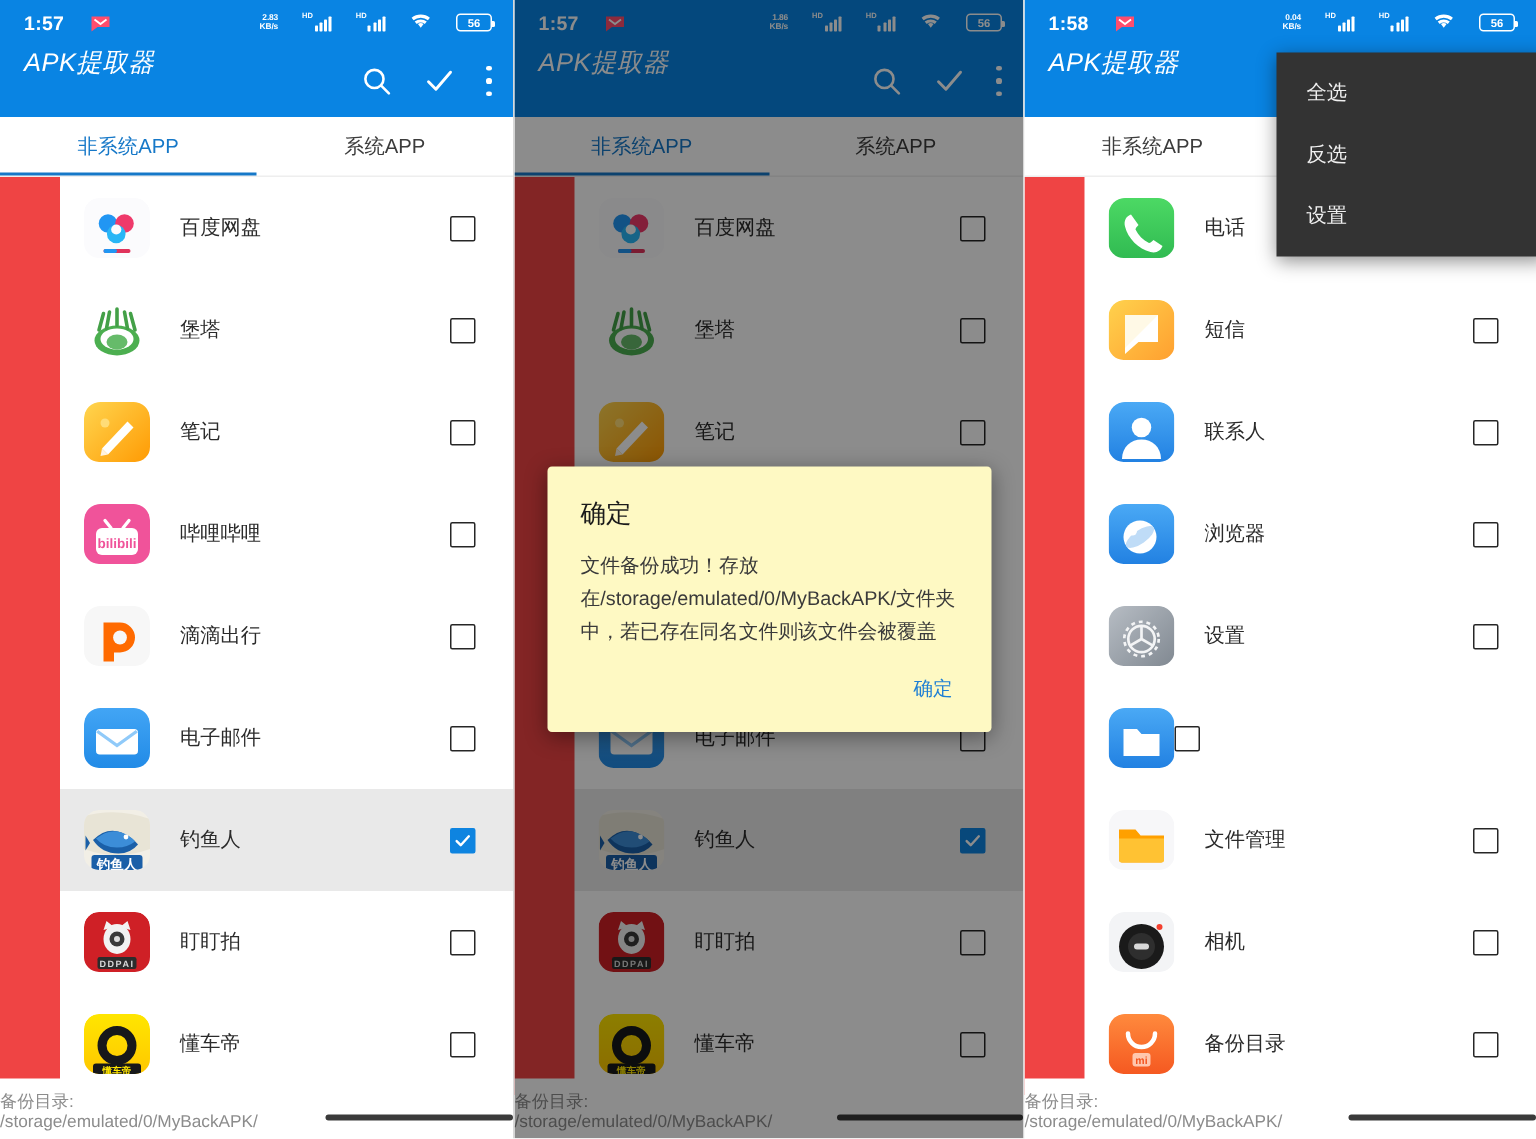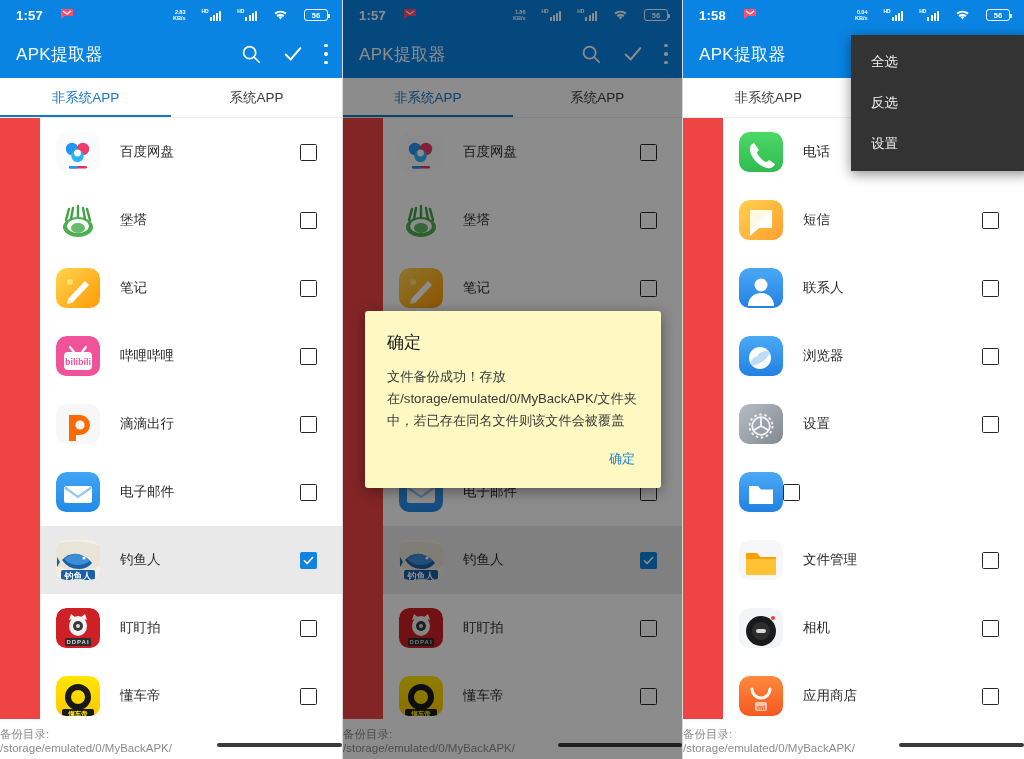--- a/index.html
+++ b/index.html
@@ -21,21 +21,21 @@
   .panel.p2 { width: 341px; border-left: 1px solid #d8d8d8; border-right: 1px solid #d8d8d8;}
   .panel.p3 { width: 341px; }
 
   
   .statusbar {
     height: 30px; background: #0984e3;
     display: flex; align-items: center; justify-content: space-between;
     padding: 0 14px 0 16px;
     color: #ffffff;
   }
-  .sb-left { display: flex; gap: 17px; }
+  .sb-left { display: flex; align-items: center; gap: 17px; }
   .sb-time { font-size: 13px; font-weight: 600; letter-spacing: .2px; }
   .sb-flag { width: 13px; height: 11px; position: relative; display:inline-block; }
   .sb-flag svg { display:block; }
   .sb-right { display: flex; align-items: center; gap: 16px; }
   .netspeed { font-size: 5.6px; line-height: 6.2px; font-weight: 700; text-align: right; letter-spacing: -.1px; }
   .hdgrp { display: flex; align-items: flex-end; gap: 1px; }
   .hdtag { font-size: 5px; font-weight: 700; line-height:5px; transform: translateY(-7px); }
   .bars { display: flex; align-items: flex-end; gap: 1.2px; height: 11px; }
   .bars i { width: 2px; background: #ffffff; display: block; border-radius: .5px;}
   .bars i:nth-child(1){ height: 3.5px; }
@@ -46,22 +46,23 @@
   .batt {
     width: 24px; height: 12px; border: 1.3px solid #ffffff; border-radius: 3px;
     display: flex; align-items: center; justify-content: center; position: relative;
     font-size: 7.5px; font-weight: 700;
   }
   .batt::after { content:""; position:absolute; right:-3px; top:4px; width:2px; height:4px; background:#fff; border-radius:0 1px 1px 0;}
 
   
   .appbar {
     height: 48px; background: #0984e3;
-    display: flex; align-items: center; padding: 0 14px 0 16px;
+    display: flex; padding: 0 14px 0 16px;
     color: #fff;
+    font-style: italic;
   }
   .app-title { font-size: 17px; font-weight: 400; letter-spacing: .3px; flex: 1; }
   .appbar-actions { display: flex; align-items: center; gap: 20px; }
   .ic { width: 22px; height: 22px; display: block; }
   .ic-more { width: 4px; height: 20px; display:flex; flex-direction:column; justify-content:space-between; align-items:center; }
   .ic-more span { width: 3.4px; height: 3.4px; border-radius: 50%; background: #fff; display:block; }
 
   
   .tabs {
     height: 40px; background: #ffffff; display: flex; position: relative;
@@ -777,21 +778,21 @@
                   <stop offset="0" stop-color="#ff8a3d"></stop>
                   <stop offset="1" stop-color="#f4541e"></stop>
                 </linearGradient>
               </defs>
               <rect width="44" height="44" rx="11" fill="url(#ag)"></rect>
               <path d="M13 13 a9 9 0 0 0 18 0" stroke="#fff" stroke-width="3" fill="none" stroke-linecap="round"></path>
               <rect x="16" y="26" width="12" height="9" rx="2" fill="#ffd2bd" opacity=".9"></rect>
               <text x="22" y="33.6" font-size="7" font-weight="700" fill="#f4541e" text-anchor="middle" font-family="sans-serif">mi</text>
             </svg>
           </div>
-          <div class="row-label">应用商店</div>
+          <div class="row-label">备份目录</div>
           <div class="cbox"></div>
         </div>
       </div>
       <div class="footer">
         <div class="footer-text">备份目录: /storage/emulated/0/MyBackAPK/</div>
         <div class="navbar-pill"></div>
       </div>
       <div class="popup">
         <div class="popup-item">全选</div>
         <div class="popup-item">反选</div>

